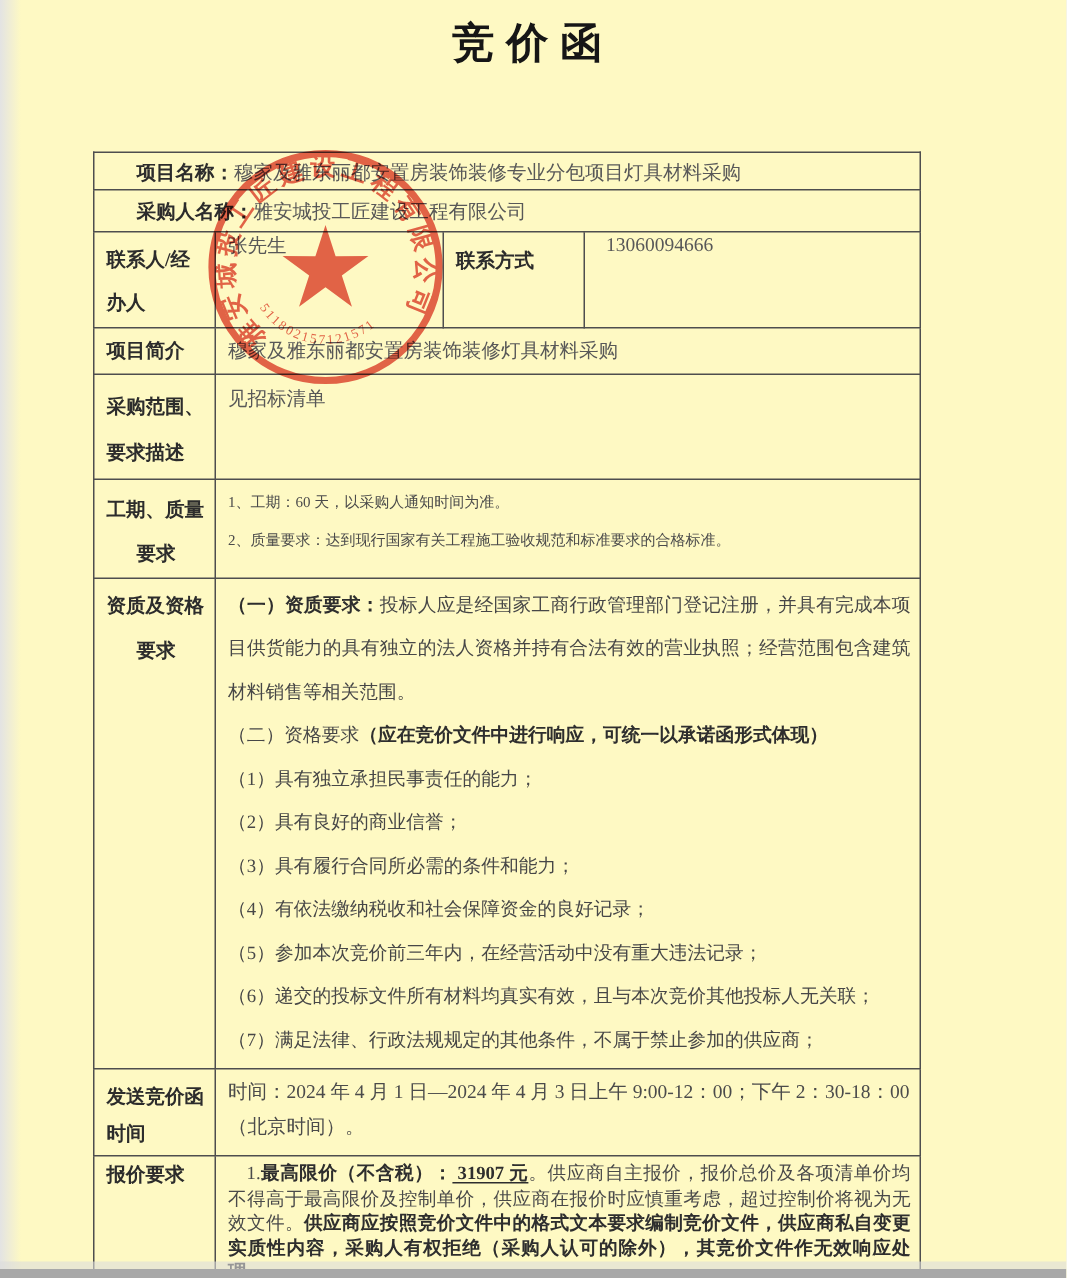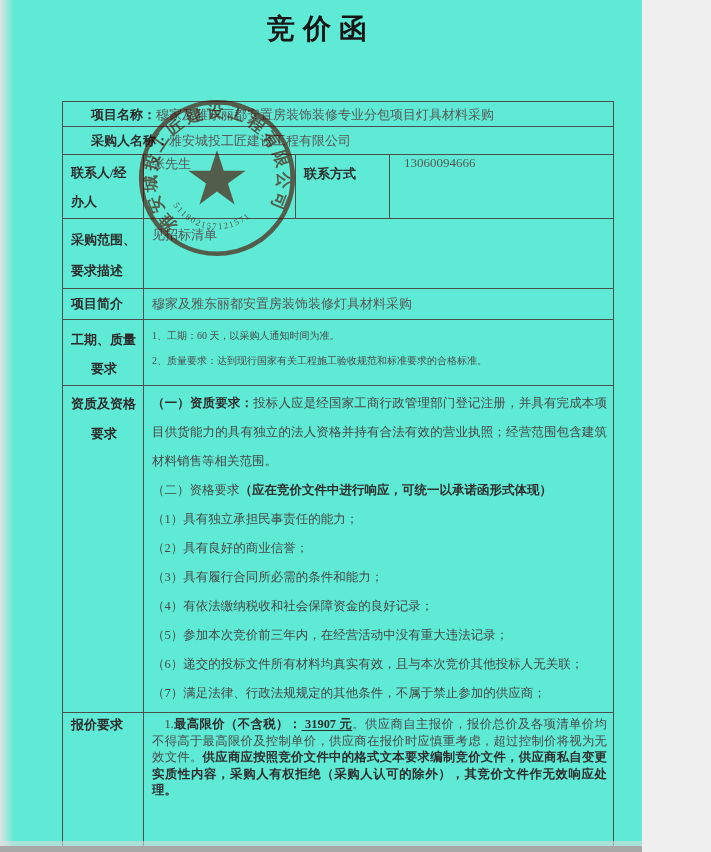--- a/index.html
+++ b/index.html
@@ -1,19 +1,19 @@
 <!DOCTYPE html>
 <html><head>
 <meta charset="utf-8">
 <style>
   html,body{margin:0;padding:0;background:#efefef;}
   #page{
     position:relative;
-    width:642px;height:852px;
-    background:#5eead4;
+    width:711px;height:852px;
+    background:#fef9c3;
     overflow:hidden;
     font-family:"Liberation Serif","DejaVu Serif",serif;
     color:#3c3c3c;
   }
   
   .edge-left{position:absolute;left:0;top:0;width:14px;height:100%;
     background:linear-gradient(90deg,#e3e3e3,rgba(255,255,255,0));z-index:5;}
   .edge-right{position:absolute;right:0;top:0;width:26px;height:100%;
     background:linear-gradient(270deg,#dededе,#e9e9e9 40%,rgba(255,255,255,0));z-index:5;}
   .edge-bottom{position:absolute;left:0;bottom:0;width:100%;height:6px;background:#a8a8a8;z-index:6;}
@@ -88,31 +88,31 @@
     <tr style="height:61px">
       <td class="lblcell vmid" style="line-height:29px">
         <div>联系人/经</div>
         <div>办人</div>
       </td>
       <td class="val" style="padding-top:0">张先生</td>
       <td class="lblcell" style="padding-top:10px">联系方式</td>
       <td class="val" style="padding-top:0;padding-left:14px">13060094666</td>
     </tr>
 
+    <tr style="height:31px">
+      <td class="lblcell" style="padding-top:6px">项目简介</td>
+      <td colspan="3" class="val" style="padding-top:6px">穆家及雅东丽都安置房装饰装修灯具材料采购</td>
+    </tr>
+
     <tr style="height:63px">
       <td class="lblcell" style="line-height:31px;padding-top:5px">
         <div>采购范围、</div>
         <div>要求描述</div>
       </td>
       <td colspan="3" class="val" style="padding-top:7px">见招标清单</td>
-    </tr>
-
-    <tr style="height:31px">
-      <td class="lblcell" style="padding-top:6px">项目简介</td>
-      <td colspan="3" class="val" style="padding-top:6px">穆家及雅东丽都安置房装饰装修灯具材料采购</td>
     </tr>
 
     <tr style="height:58px">
       <td class="lblcell" style="line-height:29px;padding-top:5px">
         <div>工期、质量</div>
         <div class="center2">要求</div>
       </td>
       <td colspan="3" class="dur-cell">
         <div>1、工期：60 天，以采购人通知时间为准。</div>
         <div>2、质量要求：达到现行国家有关工程施工验收规范和标准要求的合格标准。</div>
@@ -132,20 +132,27 @@
               <div class="qitem">（2）具有良好的商业信誉；</div>
               <div class="qitem">（3）具有履行合同所必需的条件和能力；</div>
               <div class="qitem">（4）有依法缴纳税收和社会保障资金的良好记录；</div>
               <div class="qitem">（5）参加本次竞价前三年内，在经营活动中没有重大违法记录；</div>
               <div class="qitem">（6）递交的投标文件所有材料均真实有效，且与本次竞价其他投标人无关联；</div>
               <div class="qitem">（7）满足法律、行政法规规定的其他条件，不属于禁止参加的供应商；</div>
             </div>
       </td>
     </tr>
 
+    <tr style="height:58px">
+      <td class="lblcell" style="line-height:25px;padding-top:5px">
+        <div>发送竞价函</div>
+        <div>时间</div>
+      </td>
+      <td colspan="3" class="send-cell">时间：2024 年 4 月 1 日—2024 年 4 月 3 日上午 9:00-12：00；下午 2：30-18：00（北京时间）。</td>
+    </tr>
 
     <tr style="height:140px">
       <td class="lblcell vmid" style="padding-bottom:52px">报价要求</td>
       <td colspan="3" class="quote-cell">
         <p><span>1.</span><span class="b">最高限价（不含税）：</span><span class="b u"> 31907 元</span><span>。供应商自主报价，报价总价及各项清单价均不得高于最高限价及控制单价，供应商在报价时应慎重考虑，超过控制价将视为无效文件。</span><span class="b">供应商应按照竞价文件中的格式文本要求编制竞价文件，供应商私自变更实质性内容，采购人有权拒绝（采购人认可的除外），其竞价文件作无效响应处理。</span></p>
 
       </td>
     </tr>
   </tbody>
     </table>

